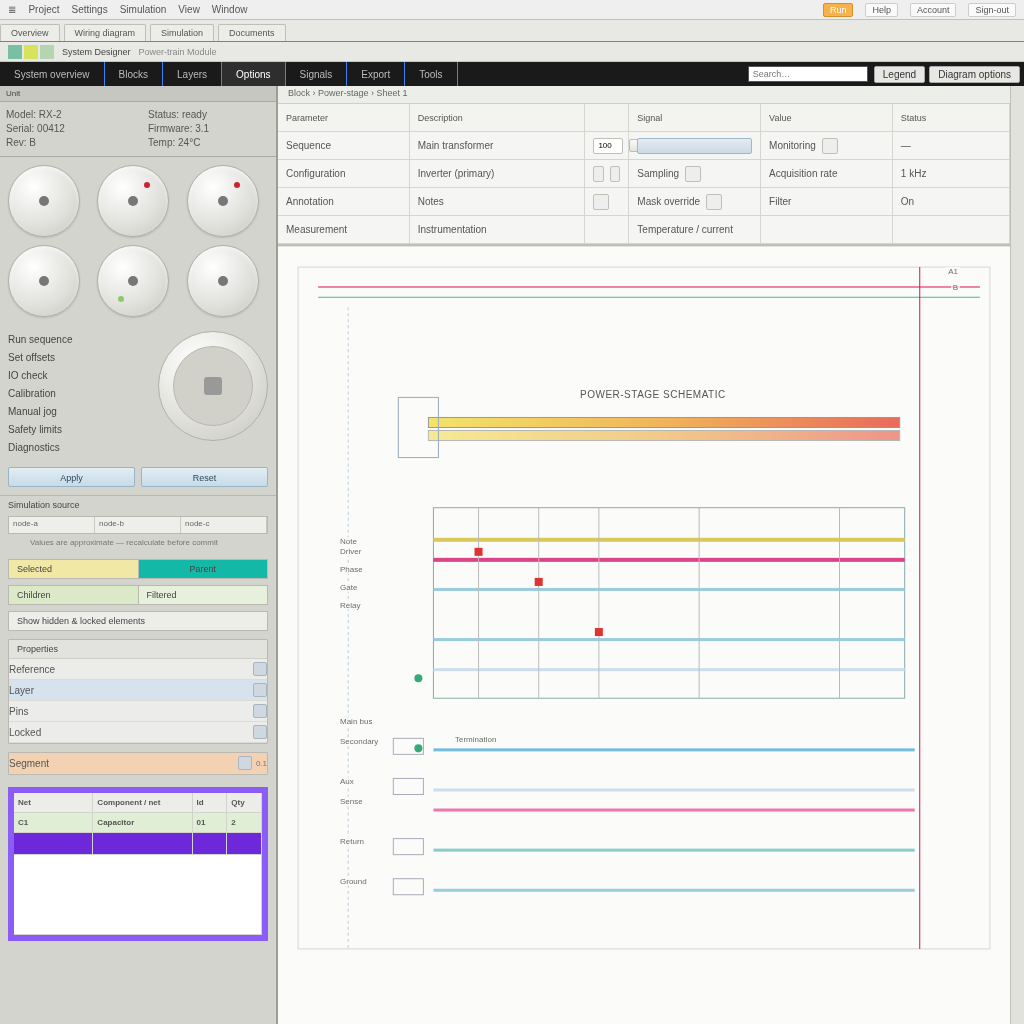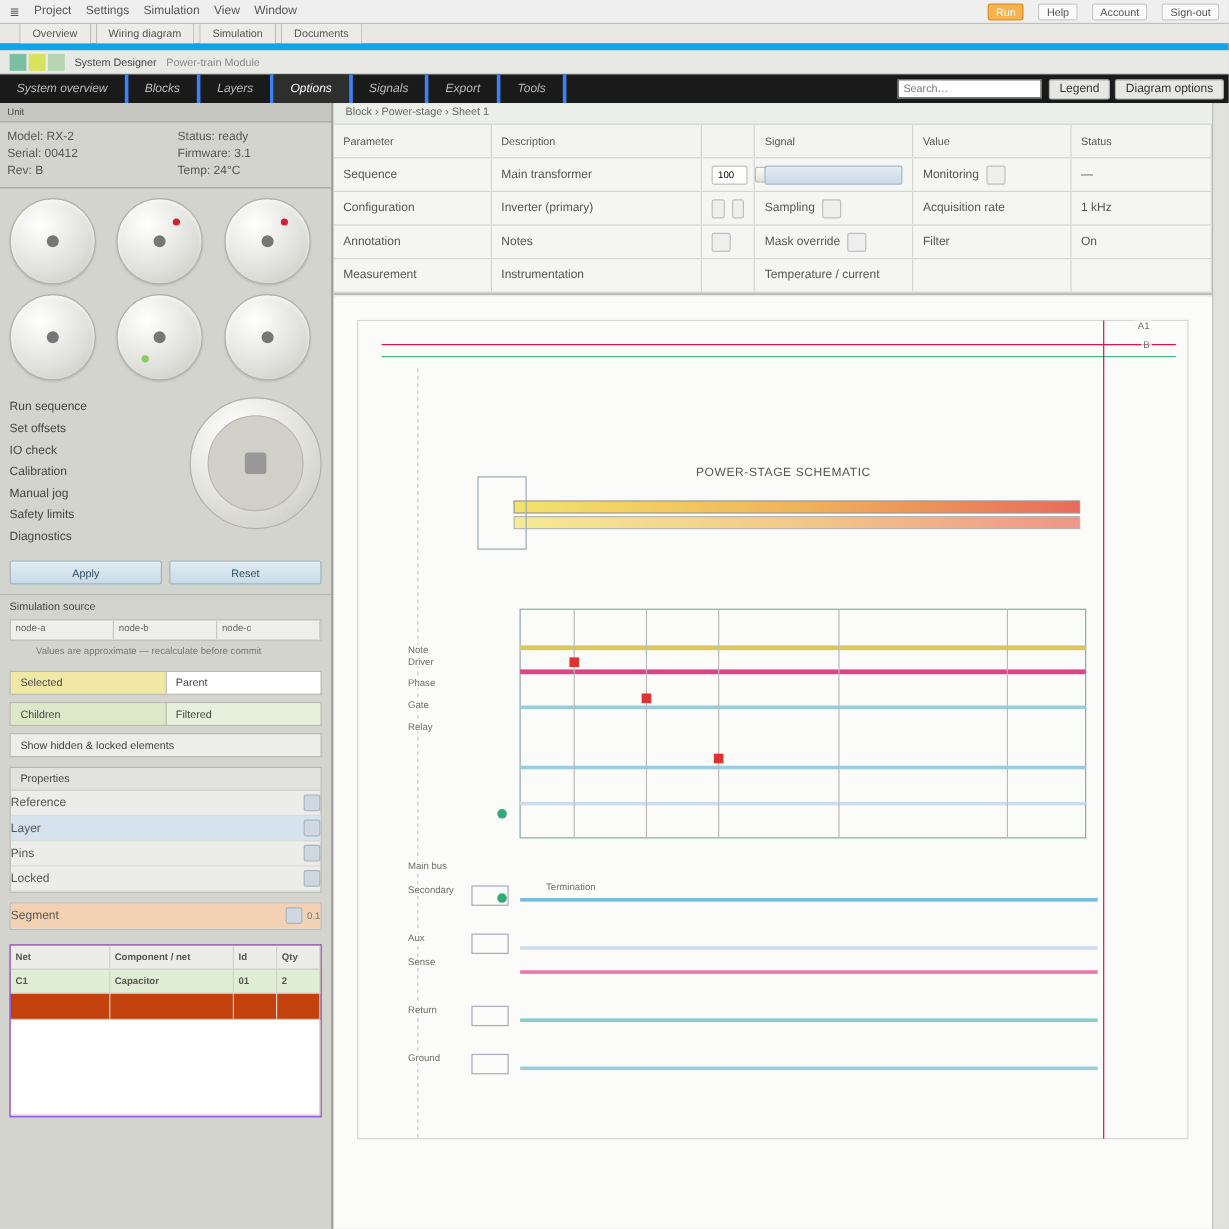--- a/index.html
+++ b/index.html
@@ -5,32 +5,32 @@
 * { box-sizing: border-box; margin: 0; padding: 0; font-family: Tahoma, Arial, sans-serif; font-size: 10px; }
 body { width: 1024px; height: 1024px; background: #d4d4d0; overflow: hidden; }
 
 
 .titlebar { height: 20px; background: #efefef; border-bottom: 1px solid #c0c0c0; display: flex; align-items: center; padding: 0 8px; gap: 12px; color: #555; }
 .titlebar .spacer { flex: 1; }
 .titlebar .btn { padding: 1px 6px; border: 1px solid #ccc; background: #fafafa; border-radius: 2px; font-size: 9px; }
 .titlebar .btn.orange { background: #f7b24a; color: #fff; border-color: #d98f2a; }
 
 
-.tabs1 { height: 22px; background: #e8e8e4; border-bottom: 6px solid #0ea5e9; display: flex; align-items: flex-end; padding-left: 16px; gap: 4px; }
+.tabs1 { height: 22px; background: #e8e8e4; border-bottom: 1px solid #0ea5e9; display: flex; align-items: flex-end; gap: 4px; }
 .tabs1 .tab { padding: 3px 10px; font-size: 9px; color: #555; border: 1px solid #bfbfba; border-bottom: none; background: #ecece8; border-radius: 2px 2px 0 0; }
 
 
 .logostrip { height: 20px; background: #e8e8e4; display: flex; align-items: center; padding-left: 8px; gap: 2px; border-bottom: 1px solid #c7c7c2; }
 .logostrip .sq { width: 14px; height: 14px; }
 .sq.c1 { background: #7abfa3; } .sq.c2 { background: #d9e25e; } .sq.c3 { background: #b5d5b0; }
 .logostrip .txt { margin-left: 6px; font-size: 9px; color: #444; }
 
 
 .blackbar { height: 24px; background: #1a1a1a; display: flex; align-items: center; color: #bbb; font-size: 9px; }
-.blackbar .item { padding: 0 14px; height: 100%; display: flex; align-items: center; border-right: 3px solid #3b82f6; font-style: italic; }
+.blackbar .item { padding: 0 14px; height: 100%; display: flex; align-items: center; border-right: 1px solid #3b82f6; }
 .blackbar .item.active { background: #2e2e2e; color: #fff; }
 .blackbar .spacer { flex: 1; }
 .blackbar .search { margin-right: 6px; }
 .blackbar .search input { width: 120px; height: 16px; font-size: 9px; padding: 0 4px; border: 1px solid #555; background: #fff; }
 .blackbar .pill { background: #e7e7e3; color: #333; padding: 2px 8px; border-radius: 2px; margin-right: 4px; border: 1px solid #aaa; }
 
 
 .main { display: flex; height: calc(1024px - 20px - 22px - 20px - 24px); }
 
 
@@ -64,34 +64,34 @@
 
 .softhdr { padding: 4px 8px; font-size: 9px; color: #444; border-top: 1px solid #b9b9b2; }
 .softbox { margin: 2px 8px; border: 1px solid #b9b9b2; background: #eeeeea; height: 18px; display: flex; }
 .softbox .cell { flex: 1; border-right: 1px solid #c9c9c2; font-size: 8px; padding: 2px 4px; color: #666; }
 .softnote { padding: 2px 30px 6px; font-size: 8px; color: #777; }
 
 
 .tagsrow { display: flex; margin: 6px 8px 0; border: 1px solid #b9b9b2; }
 .tagsrow .t { flex: 1; padding: 4px 8px; font-size: 9px; color: #444; }
 .tagsrow .t + .t { border-left: 1px solid #b9b9b2; }
-.t.yellow { background: #f2e8a6; } .t.orange { background: #ffffff; }
+.t.yellow { background: #f2e8a6; } .t.orange { background: #14b8a6; text-align: center; }
 .t.green1 { background: #dbe9c8; } .t.green2 { background: #e6f0dc; }
 .tagsrow.full .t { background: #ededea; }
 
 
 .lpanel { margin: 8px; border: 1px solid #b9b9b2; background: #ececea; border-radius: 1px; }
 .lpanel .lhdr { padding: 4px 8px; font-size: 9px; color: #444; border-bottom: 1px solid #cfcfca; background: #e2e2de; }
 .lpanel .lrow { display: flex; align-items: center; padding: 3px 0; font-size: 9px; color: #555; border-bottom: 1px solid #dcdcd6; }
 .lpanel .lrow .chip { width: 14px; height: 14px; background: #cfd7e0; border: 1px solid #a9b5c1; border-radius: 2px; margin-left: auto; }
 .lpanel .lrow .val { margin-left: 4px; font-size: 8px; color: #777; }
 .lrow.blue { background: #d6e3ef; } .lrow.orange { background: #f2d2b3; }
 
 
-.minigrid { margin: 4px 8px 8px; border: 1px solid #8b5cf6; background: #c2410c; }
+.minigrid { margin: 4px 8px 8px; border: 6px solid #8b5cf6; background: #6d28d9; }
 .minigrid .mgrow { display: flex; border-bottom: 1px solid #d3d3cd; height: 22px; }
 .minigrid .mgrow .c { border-right: 1px solid #d3d3cd; padding: 2px 4px; font-size: 8px; color: #555; display: flex; align-items: center; }
 .minigrid .mgrow .c:nth-child(1){width:32%} .c:nth-child(2){width:40%} .c:nth-child(3){width:14%} .c:nth-child(4){width:14%}
 .minigrid .mgrow.hd { background: #ecece8; font-weight: bold; height: 20px; }
 .minigrid .mgrow.hd.g { background: #e1eed6; }
 
 
 .center { flex: 1; background: #f5f6f3; display: flex; flex-direction: column; overflow: hidden; }
 .center .crumb { height: 18px; padding: 2px 10px; font-size: 9px; color: #666; border-bottom: 1px solid #d0d0cb; background: #eceee9; }
 

